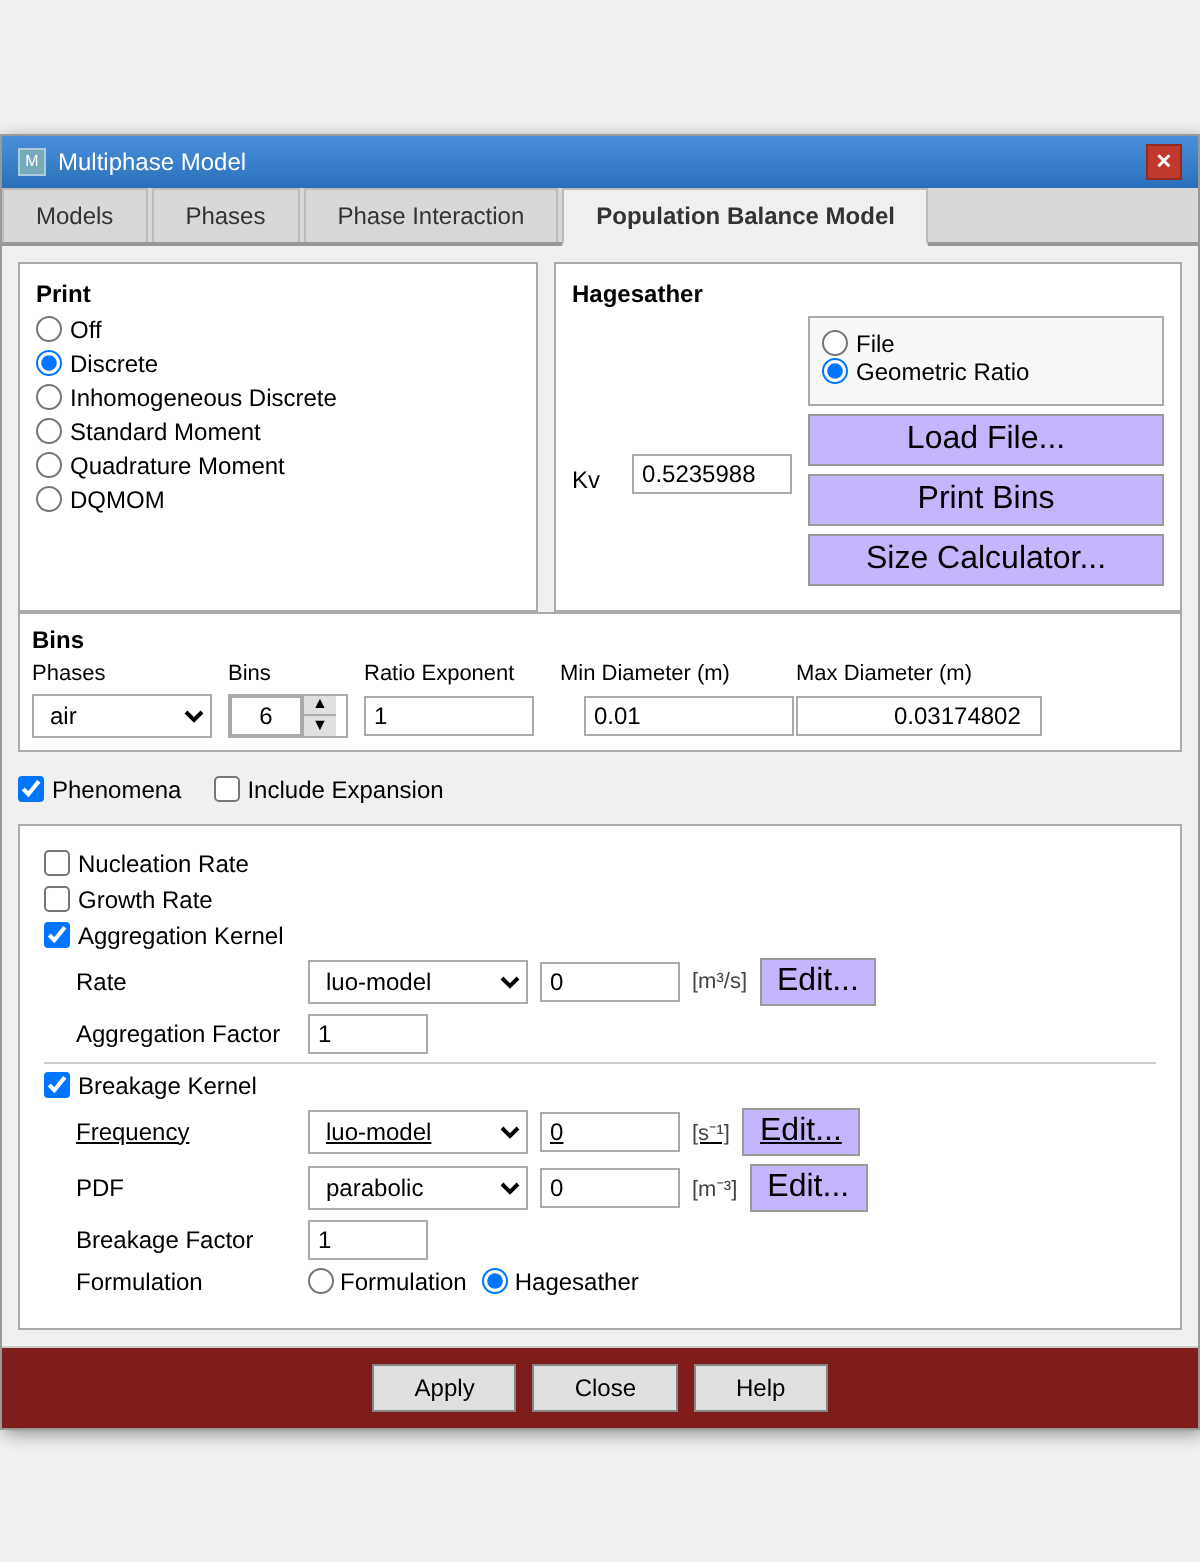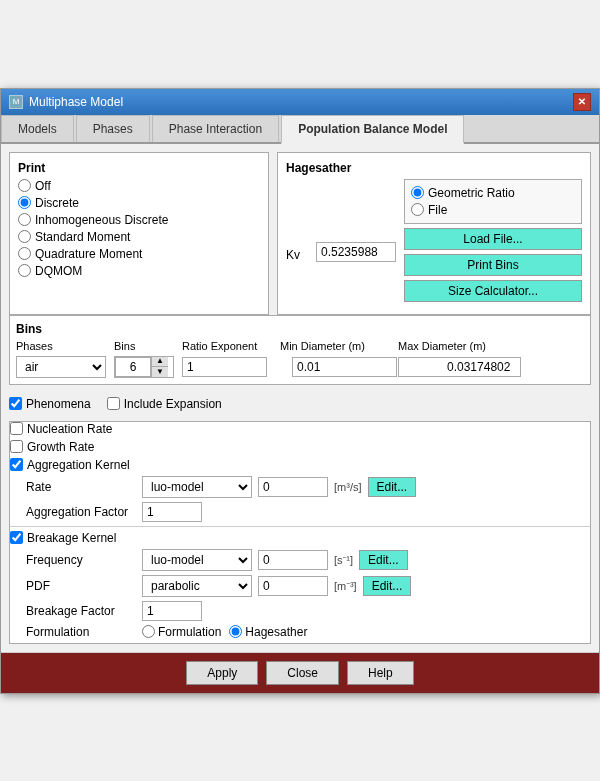--- a/index.html
+++ b/index.html
@@ -125,25 +125,25 @@
     .definition-box {
       border: 1px solid #aaa;
       padding: 6px;
       background: #f8f8f8;
     }
     .definition-box .def-title {
       font-weight: bold;
       margin-bottom: 4px;
     }
     .btn {
-      background: #5eead4;
+      background: #c4b5fd;
       border: 1px solid #999;
       padding: 3px 10px;
       cursor: pointer;
-      font-size: 12px;
+      font-size: 16px;
       display: block;
       margin-bottom: 4px;
       width: 100%;
       text-align: center;
     }
     .btn-bottom {
       background: #e0e0e0;
       border: 1px solid #888;
       padding: 4px 20px;
       cursor: pointer;
@@ -231,21 +231,21 @@
       padding: 4px 0;
     }
     .checkbox-label {
       display: flex;
       align-items: center;
       gap: 4px;
       cursor: pointer;
     }
     .phenomena-checks {
       border: 1px solid #aaa;
-      padding: 0;
+      padding: 12px;
       background: white;
     }
     .check-row {
       display: flex;
       align-items: center;
       gap: 4px;
       margin-bottom: 4px;
     }
     .field-row {
       display: flex;
@@ -337,27 +337,27 @@
         <div class="section-label">Hagesather</div>
         <div class="params-inner">
           <div class="kv-section">
             <div class="kv-row">
               <span>Kv</span>
               <input type="text" style="width: 80px;" value="0.5235988">
             </div>
           </div>
           <div style="flex:1;">
             <div class="definition-box">
+              <label style="display:flex;align-items:center;gap:4px;">
+                <input type="radio" name="definition" style="">
+                <span>File</span>
+              </label>
               <label style="display:flex;align-items:center;gap:4px;margin-bottom:3px;">
                 <input type="radio" name="definition" checked="" style="">
                 <span>Geometric Ratio</span>
-              </label>
-              <label style="display:flex;align-items:center;gap:4px;">
-                <input type="radio" name="definition" style="">
-                <span>File</span>
               </label>
             </div>
             <button class="btn" style="margin-top:4px;">Load File...</button>
             <button class="btn">Print Bins</button>
             <button class="btn">Size Calculator...</button>
           </div>
         </div>
       </div>
     </div>
 
@@ -440,21 +440,21 @@
         <input type="text" style="width: 60px;" value="1">
       </div>
 
       <div class="divider"></div>
 
       <div class="check-row">
         <input type="checkbox" checked="" style="">
         <span>Breakage Kernel</span>
       </div>
 
-      <div class="field-row" style="margin-left:16px;">
+      <div class="field-row" style="margin-left:16px;text-decoration:underline;">
         <span class="field-label">Frequency</span>
         <select style="width:110px;">
           <option>luo-model</option>
         </select>
         <input type="text" style="width: 70px;" value="0">
         <span class="unit-label">[s⁻¹]</span>
         <button class="btn" style="width:auto;margin:0;padding:2px 8px;">Edit...</button>
       </div>
 
       <div class="field-row" style="margin-left:16px;">

